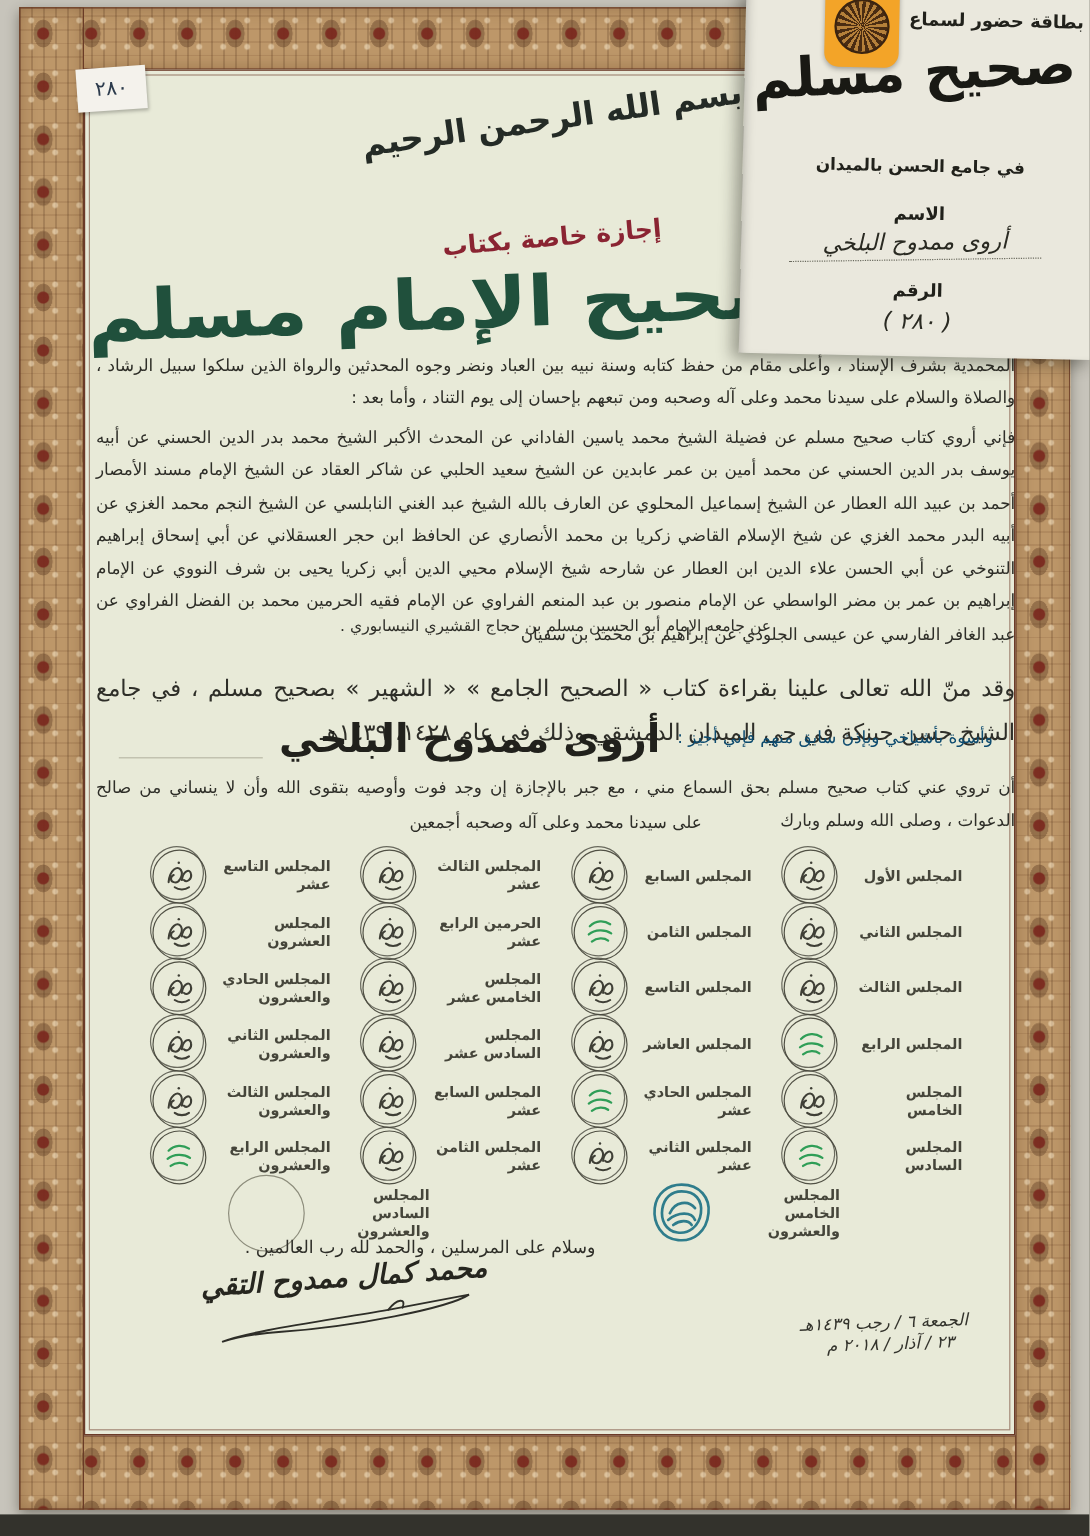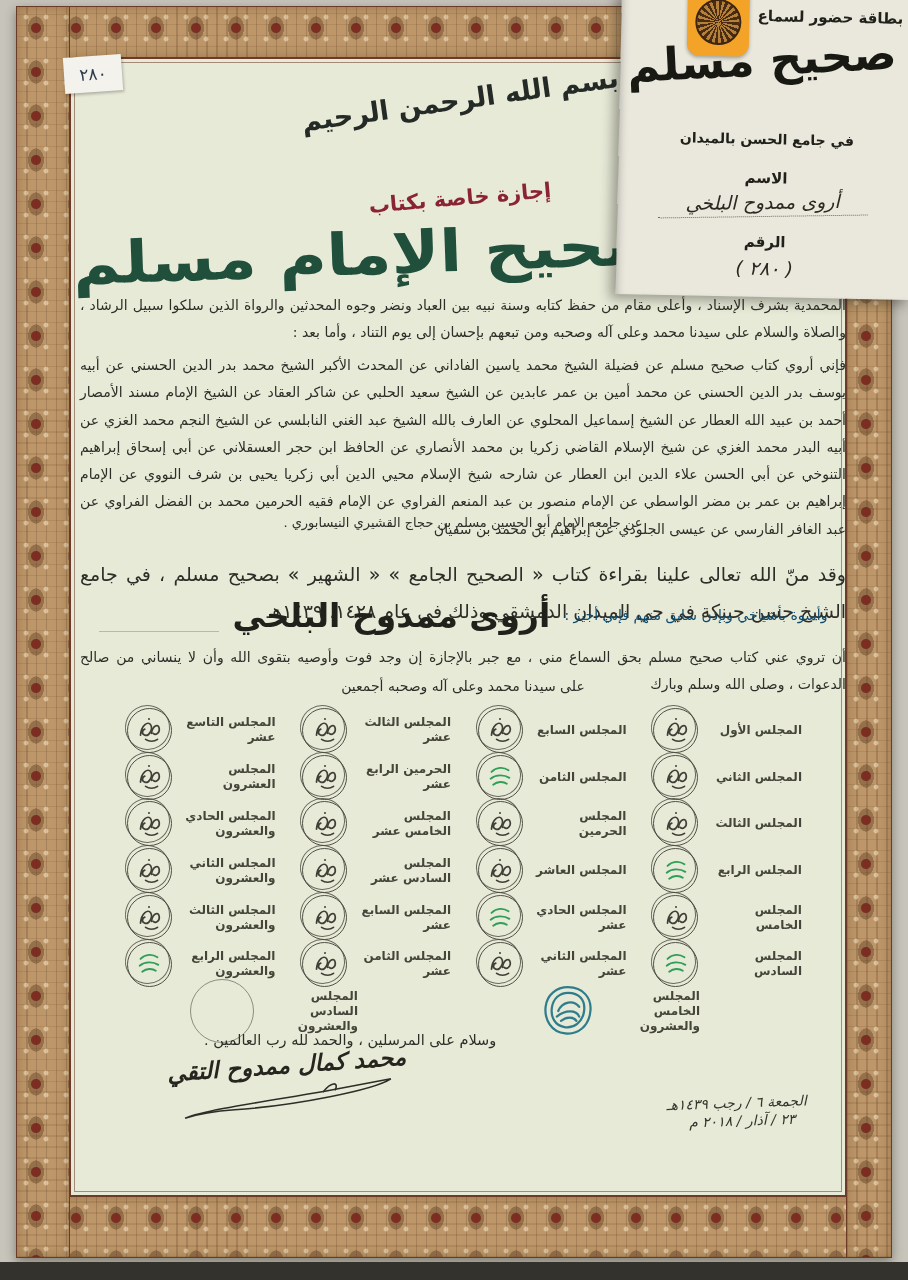--- a/index.html
+++ b/index.html
@@ -256,21 +256,21 @@
       <svg class="ink-green" viewBox="0 0 40 40" fill="none" stroke="#2f9e57" stroke-width="2.2" stroke-linecap="round">
         <path d="M10 14 C16 8 24 8 30 12"></path>
         <path d="M9 22 C15 17 25 17 31 21"></path>
         <path d="M12 29 C17 25 24 25 28 28"></path>
       </svg>
 
     </span>
   </div>
 
   <div class="session-cell">
-    <span class="s-label">المجلس الحرمين</span>
+    <span class="s-label">المجلس التاسع</span>
     <span class="stamp stamp--black">
       <svg class="ink-black" viewBox="0 0 40 40" fill="none" stroke="#3f3f36" stroke-width="2" stroke-linecap="round">
         <path d="M10 26 C11 14 19 9 22 14 C25 19 20 28 15 26 C11 25 12 20 15 19"></path>
         <path d="M23 24 C24 15 31 12 32 18 C33 23 28 27 25 24"></path>
         <path d="M16 31 C20 34 26 34 30 31"></path>
         <circle cx="20" cy="7" r="1.2" fill="#3f3f36" stroke="none"></circle>
       </svg>
 
     </span>
   </div>

